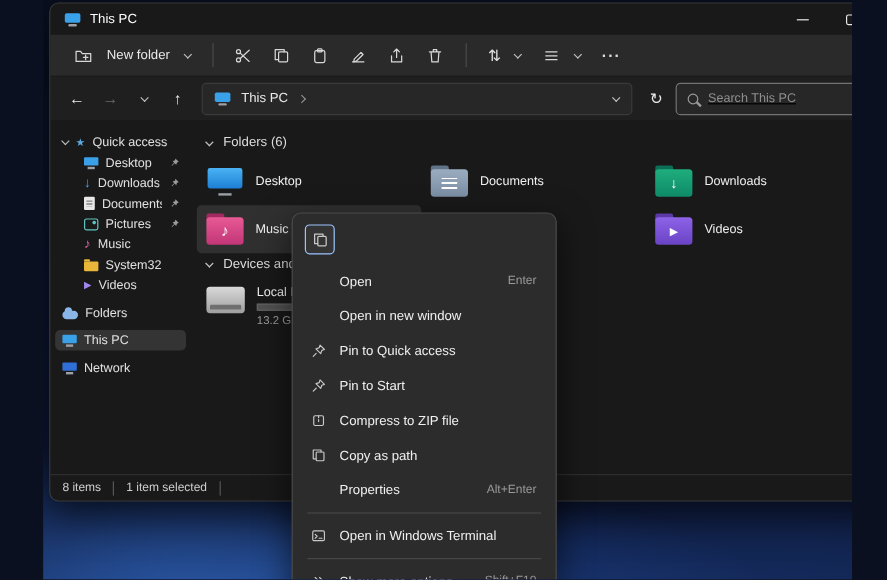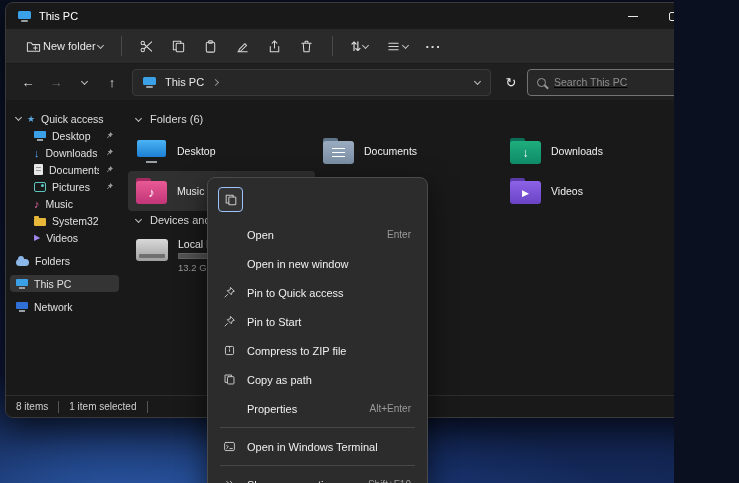--- a/index.html
+++ b/index.html
@@ -5,20 +5,21 @@
   * { margin:0; padding:0; box-sizing:border-box; }
   html,body { width:739px; height:483px; overflow:hidden; }
   body { font-family:"Liberation Sans", sans-serif; background:#0a1020; }
 
   .screen { position:relative; width:674px; height:483px; overflow:hidden;
     background:
       radial-gradient(90% 60% at 18% 108%, #2e62b8 0%, rgba(46,98,184,0) 55%),
       radial-gradient(70% 55% at 55% 118%, #1c3f86 0%, rgba(28,63,134,0) 60%),
       radial-gradient(120% 80% at 88% 125%, #1a3a7a 0%, rgba(22,48,104,0) 65%),
       linear-gradient(#090f1f, #0c1430 60%, #0e1838);
+    margin-left: 36px;
   }
 
   
   .window { position:absolute; left:5px; top:2px; width:729px; height:416px;
     background:#1f1f1f; border:1px solid #3a3a3a; border-radius:8px;
     overflow:hidden; display:flex; flex-direction:column;
     box-shadow:0 12px 32px rgba(0,0,0,.65); }
 
   .titlebar { height:26px; flex:0 0 auto; display:flex; align-items:center;
     padding-left:12px; background:#191919; }
@@ -29,21 +30,21 @@
   .g-max { width:9px; height:9px; border:1px solid #e8e8e8; border-radius:2px; display:inline-block; }
   .g-close { position:relative; width:11px; height:11px; display:inline-block; }
   .g-close::before,.g-close::after { content:''; position:absolute; left:0; top:5px;
     width:11px; height:1px; background:#e8e8e8; }
   .g-close::before { transform:rotate(45deg); }
   .g-close::after  { transform:rotate(-45deg); }
 
   
   .commandbar { height:35px; flex:0 0 auto; background:#2a2a2a; display:flex;
     align-items:center; padding:0 12px; gap:2px; border-bottom:1px solid #1a1a1a; }
-  .cmd-btn { display:flex; align-items:center; gap:2px; color:#e8e8e8;
+  .cmd-btn { display:flex; align-items:center; gap:12px; color:#e8e8e8;
     font-size:11px; padding:5px 8px; border-radius:4px; }
   .cmd-ico { width:30px; height:26px; display:flex; align-items:center; justify-content:center; border-radius:4px; }
   .cmd-sep { width:1px; height:20px; background:#4a4a4a; margin:0 8px; }
   .chev-d { display:inline-block; width:5px; height:5px;
     border-right:1px solid #c0c0c0; border-bottom:1px solid #c0c0c0;
     transform:rotate(45deg); margin-top:-2px; }
   .chev-r { display:inline-block; width:5px; height:5px;
     border-right:1px solid #909090; border-bottom:1px solid #909090;
     transform:rotate(-45deg); }
   .glyph { color:#e0e0e0; font-size:13px; line-height:1; }

